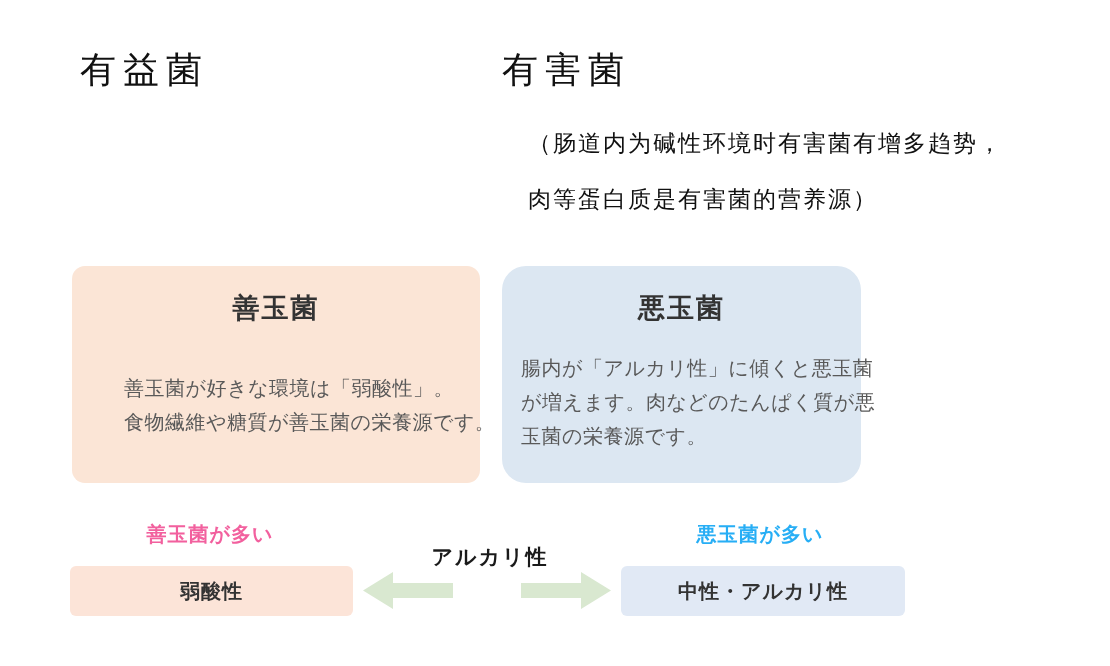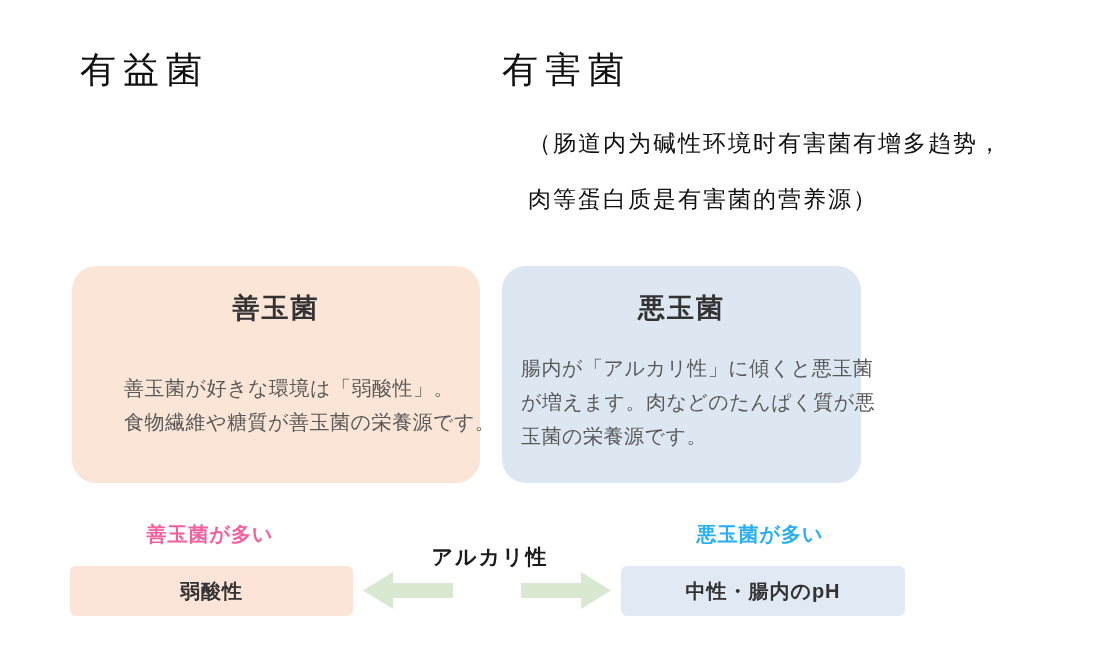--- a/index.html
+++ b/index.html
@@ -24,21 +24,21 @@
   .note.center{text-align:center;}
   .card{border-radius:24px;}
   .card-title{
     margin-top:24px;text-align:center;font-size:27px;font-weight:bold;
     color:var(--title);letter-spacing:2px;
   }
   .card-body{
     font-size:20px;color:var(--body);line-height:34px;white-space:pre;
     padding-left:19px;letter-spacing:0.5px;
   }
-  .card-beneficial{background:var(--peach);}
+  .card-beneficial{background:var(--peach);border-radius:13px;}
   .card-harmful{background:var(--blue);}
   .card-beneficial .card-body{margin-top:45px;margin-left:33px;}
   .card-harmful .card-body{margin-top:25px;}
   .many-label{font-size:20px;font-weight:bold;text-align:center;letter-spacing:1px;white-space:pre;}
   .many-label.pink{color:var(--pink);}
   .many-label.cyan{color:var(--cyan);}
   .ph-label{font-size:21px;font-weight:bold;color:#1a1a1a;text-align:center;letter-spacing:2px;white-space:pre;}
   .ph-box{
     height:50px;border-radius:6px;display:flex;align-items:center;justify-content:center;
     font-size:20px;font-weight:bold;color:#333;letter-spacing:1px;white-space:pre;
@@ -72,21 +72,21 @@
   </div>
 
   <div class="abs many-label pink" style="left:110px;top:521px;width:200px;">善玉菌が多い</div>
   <div class="abs many-label cyan" style="left:660px;top:521px;width:200px;">悪玉菌が多い</div>
   <div class="abs ph-label" style="left:415px;top:543px;width:150px;">アルカリ性</div>
 
   <div class="abs ph-box acid" style="left:70px;top:566px;width:283px;">
     <span>弱酸性</span>
   </div>
   <div class="abs ph-box alk" style="left:621px;top:566px;width:284px;">
-    <span>中性・腸内のpH</span>
+    <span>中性・アルカリ性</span>
   </div>
 
   <svg class="abs arrow-svg" style="left:363px;top:572px;" width="90" height="37" viewBox="0 0 90 37">
     <polygon points="0,18.5 30,0 30,11 90,11 90,26 30,26 30,37" fill="var(--green)"></polygon>
   </svg>
   <svg class="abs arrow-svg" style="left:521px;top:572px;" width="90" height="37" viewBox="0 0 90 37">
     <polygon points="90,18.5 60,0 60,11 0,11 0,26 60,26 60,37" fill="var(--green)"></polygon>
   </svg>
 
 </div>

